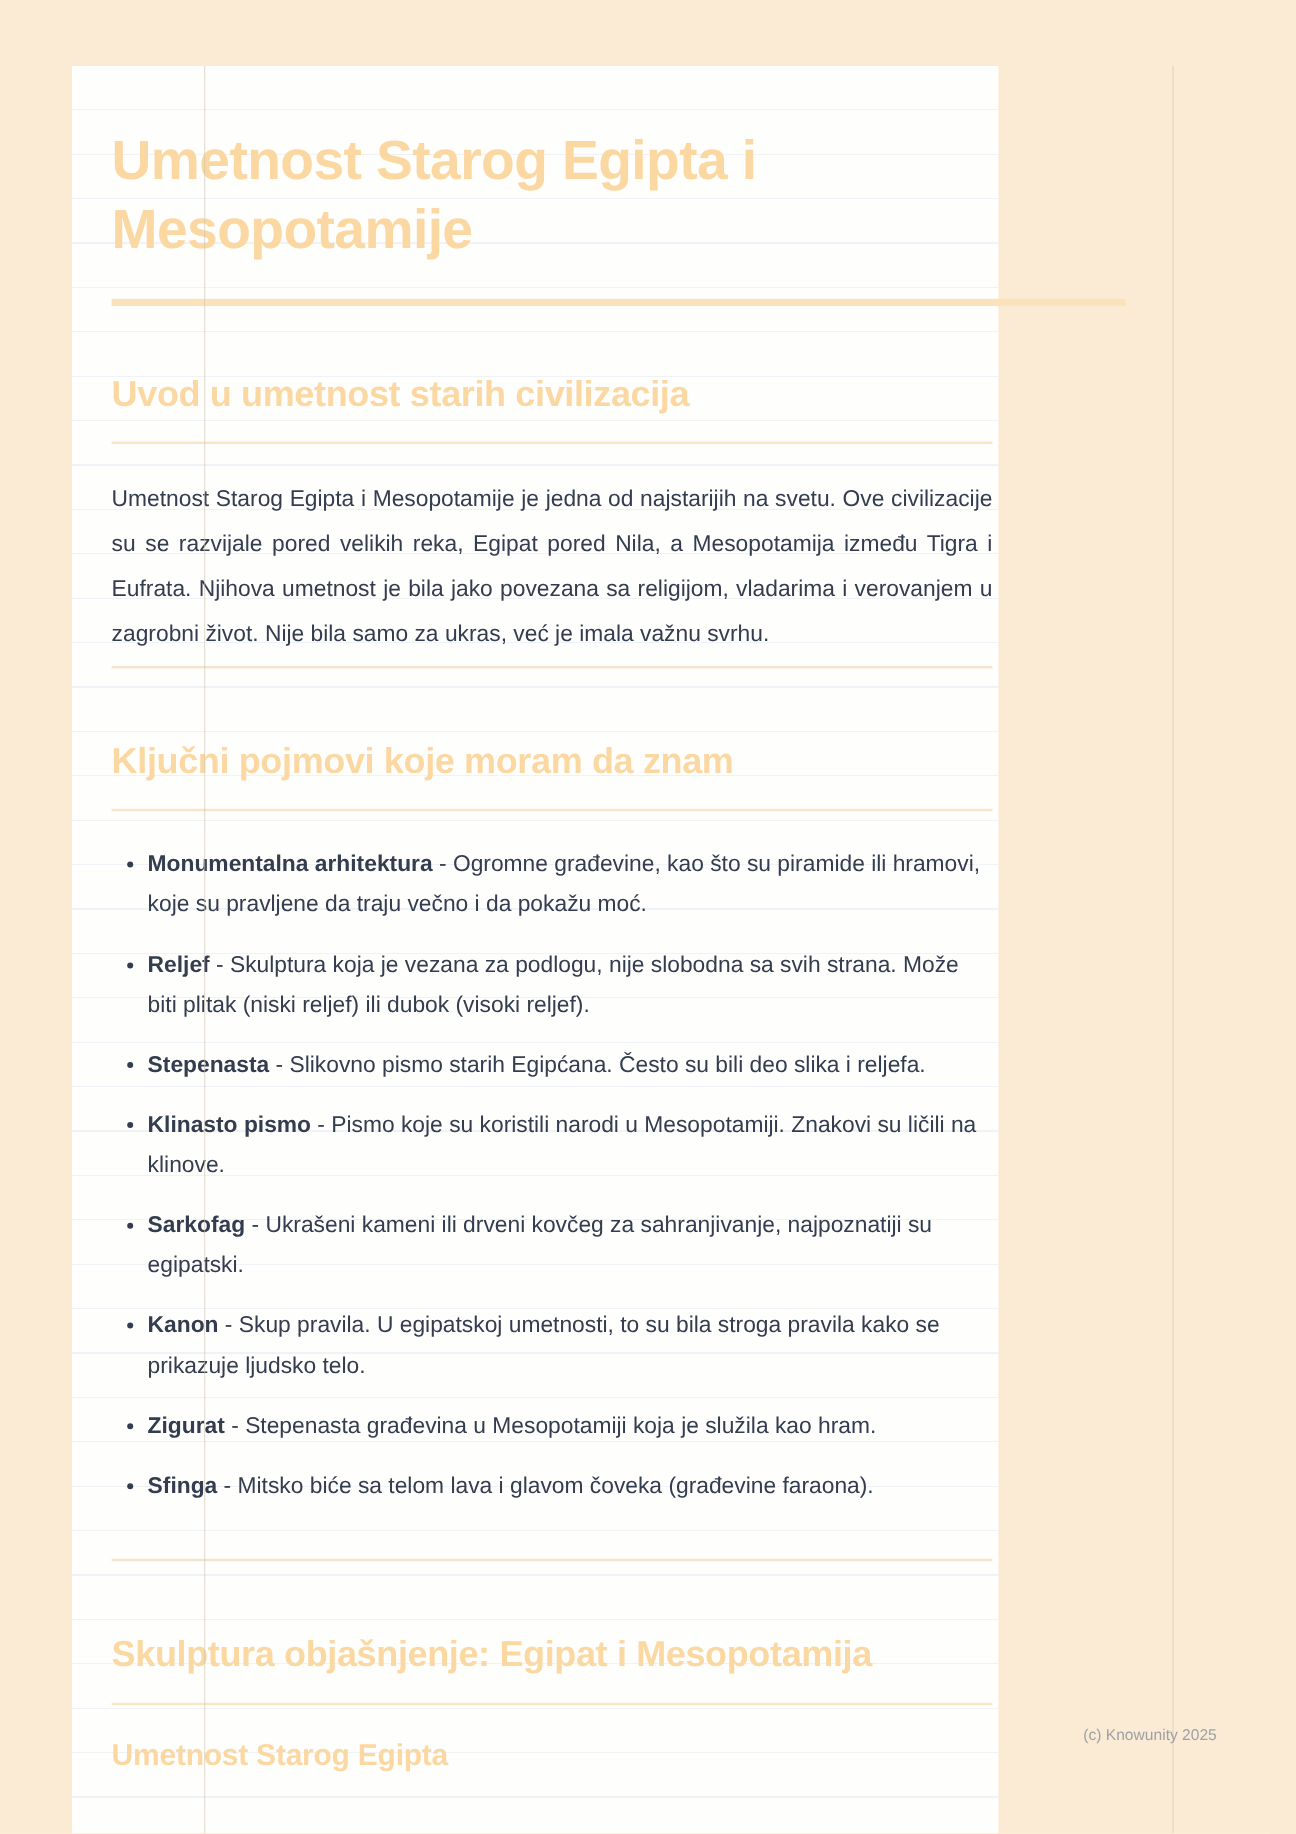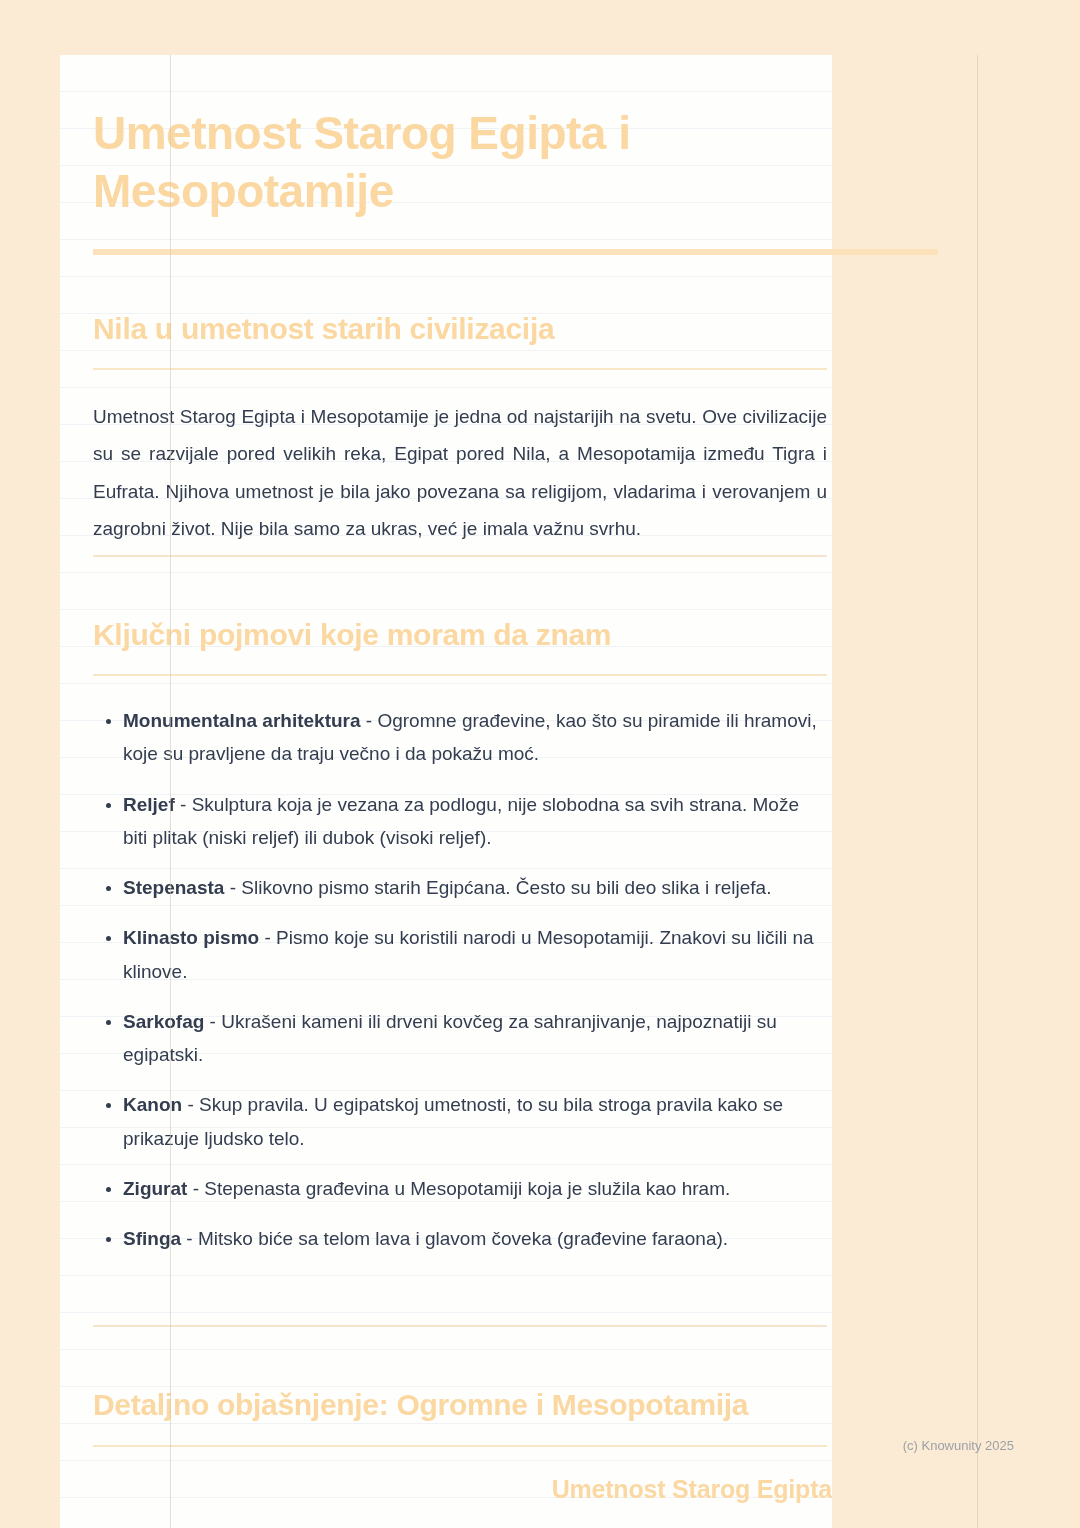--- a/index.html
+++ b/index.html
@@ -88,38 +88,37 @@
     width: 734px;
     height: 2px;
     background: #F3E4CB;
     margin: 8px 0 56px 0;
   }
 
   .terms-list {
     width: 734px;
     list-style: disc;
     padding-left: 30px;
-    margin-bottom: 70px;
+    margin-bottom: 44px;
   }
   .terms-list li {
     color: #333D4F;
     font-size: 19px;
     line-height: 1.75;
     margin-bottom: 17px;
   }
   .terms-list li::marker { color: #333D4F; font-size: 17px; }
   .term-label { font-weight: 700; }
 
   .sub-heading {
     color: #FBD7A1;
     font-size: 25px;
     font-weight: 800;
     letter-spacing: -0.2px;
     margin-top: 14px;
-    text-align: right;
   }
 
   .footer-credit {
     position: absolute;
     top: 1438px;
     right: 66px;
     color: #9CA1A8;
     font-size: 13px;
     text-align: right;
   }
@@ -128,21 +127,21 @@
 <body>
 
 <div class="viewport">
 
   <div class="page">
 
     <h1 class="doc-title">Umetnost Starog Egipta i Mesopotamije</h1>
     <div class="title-rule"></div>
 
     <section>
-      <h2 class="section-heading">Nila u umetnost starih civilizacija</h2>
+      <h2 class="section-heading">Uvod u umetnost starih civilizacija</h2>
       <div class="heading-rule"></div>
       <p class="body-paragraph">Umetnost Starog Egipta i Mesopotamije je jedna od najstarijih na svetu. Ove civilizacije su se razvijale pored velikih reka, Egipat pored Nila, a Mesopotamija između Tigra i Eufrata. Njihova umetnost je bila jako povezana sa religijom, vladarima i verovanjem u zagrobni život. Nije bila samo za ukras, već je imala važnu svrhu.</p>
     </section>
 
     <div class="section-divider"></div>
 
     <section>
       <h2 class="section-heading">Ključni pojmovi koje moram da znam</h2>
       <div class="heading-rule"></div>
 
@@ -170,21 +169,21 @@
         </li>
         <li>
           <span class="term-label">Sfinga</span><span> - </span><span>Mitsko biće sa telom lava i glavom čoveka (građevine faraona).</span>
         </li>
       </ul>
     </section>
 
     <div class="section-divider"></div>
 
     <section>
-      <h2 class="section-heading">Detaljno objašnjenje: Ogromne i Mesopotamija</h2>
+      <h2 class="section-heading">Skulptura objašnjenje: Egipat i Mesopotamija</h2>
       <div class="heading-rule"></div>
       <h3 class="sub-heading">Umetnost Starog Egipta</h3>
     </section>
 
   </div>
 
   <div class="vline vline-left"></div>
   <div class="vline vline-right"></div>
 
   <div class="footer-credit">(c) Knowunity 2025</div>

